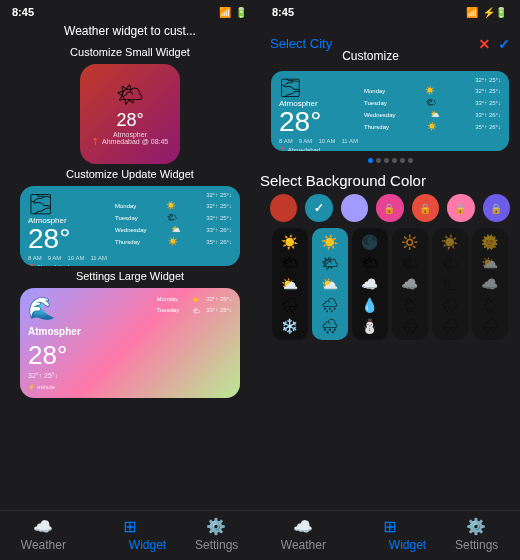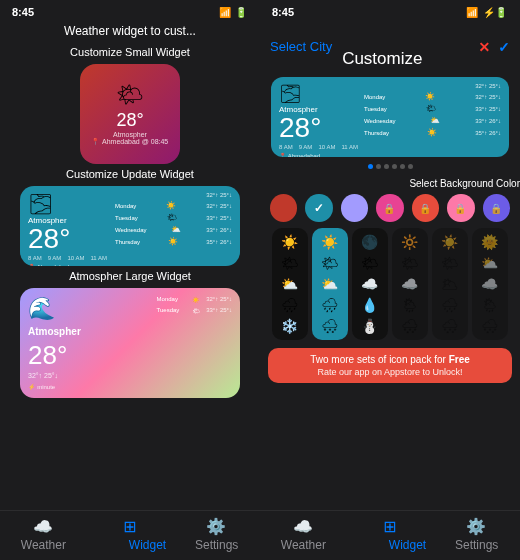--- a/index.html
+++ b/index.html
@@ -182,21 +182,21 @@
       gap: 0;
     }
     .right-tabs .tab-select-city {
       color: #007aff;
       font-size: 13px;
       font-weight: 500;
       margin-right: 10px;
     }
     .right-tabs .tab-customize {
       color: #fff;
-      font-size: 17px;
+      font-size: 12px;
       font-weight: 500;
       flex: 1;
       margin-top: 25px;
     }
     .right-tabs .tab-actions {
       display: flex;
       gap: 8px;
       align-items: center;
     }
     .tab-actions .x-btn { color: #ff3b30; font-size: 14px; font-weight: 600; }
@@ -211,22 +211,22 @@
       display: flex;
       padding: 6px 8px;
       gap: 6px;
       margin: 4px auto;
       overflow: hidden;
     }
 
     
     .section-title {
       color: #fff;
-      font-size: 10px;
-      text-align: right;
+      font-size: 15px;
+      text-align: left;
       margin: 6px 0 5px;
       font-weight: 400;
     }
     .color-options {
       display: flex;
       justify-content: center;
       gap: 8px;
       margin-bottom: 6px;
       padding: 0 10px;
     }
@@ -348,21 +348,21 @@
         <span class="temps">33°↑ 26°↓</span>
       </div>
       <div class="forecast-row">
         <span class="day">Thursday</span>
         <span class="icon">☀️</span>
         <span class="temps">35°↑ 26°↓</span>
       </div>
     </div>
   </div>
 
-  <div class="widget-section-title">Atmospher Large Widget</div>
+  <div class="widget-section-title">Settings Large Widget</div>
   <div class="large-widget">
     <div class="large-left">
       <div style="font-size:22px;">🌊</div>
       <div class="large-condition">Atmospher</div>
       <div class="large-temp">28°</div>
       <div class="large-range">32°↑ 25°↓</div>
       <div class="large-location">⚡ minute</div>
     </div>
     <div class="large-right">
       <div class="large-forecast-row">
@@ -522,26 +522,20 @@
     </div>
     <div class="icon-column dark-col" style="opacity:0.5;">
       <span class="icon-col-icon">🌞</span>
       <span class="icon-col-icon">⛅</span>
       <span class="icon-col-icon">☁️</span>
       <span class="icon-col-icon">🌦</span>
       <span class="icon-col-icon">🌨</span>
     </div>
   </div>
 
-  <div class="promo-banner">
-    <div class="promo-text">
-      Two more sets of icon pack for <strong>Free</strong>
-    </div>
-    <div class="promo-sub">Rate our app on Appstore to Unlock!</div>
-  </div>
 
   <div class="bottom-nav">
     <div class="nav-item">
       <span class="nav-icon">☁️</span>
       <span class="nav-label">Weather</span>
     </div>
     <div class="nav-item active">
       <span class="nav-icon" style="color:#007aff;">⊞</span>
       <span class="nav-label" style="color:#007aff;">Widget</span>
     </div>

